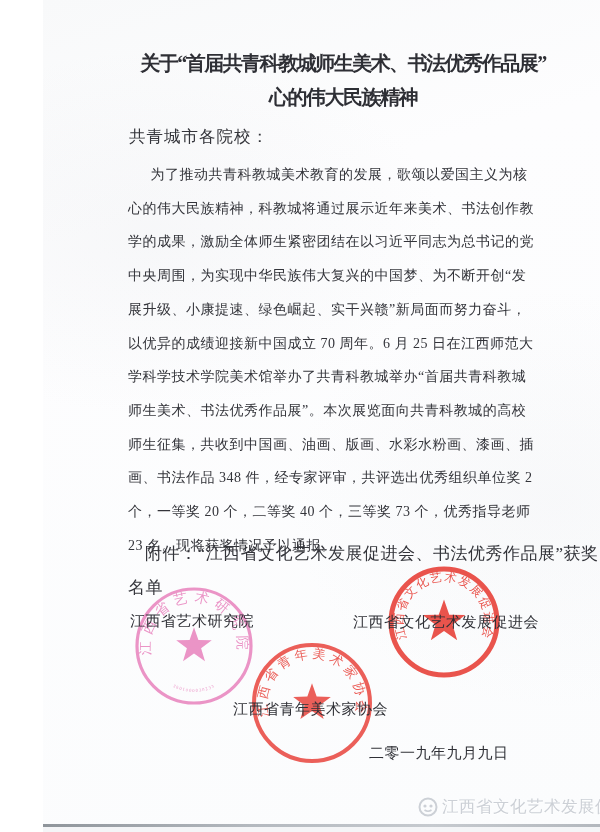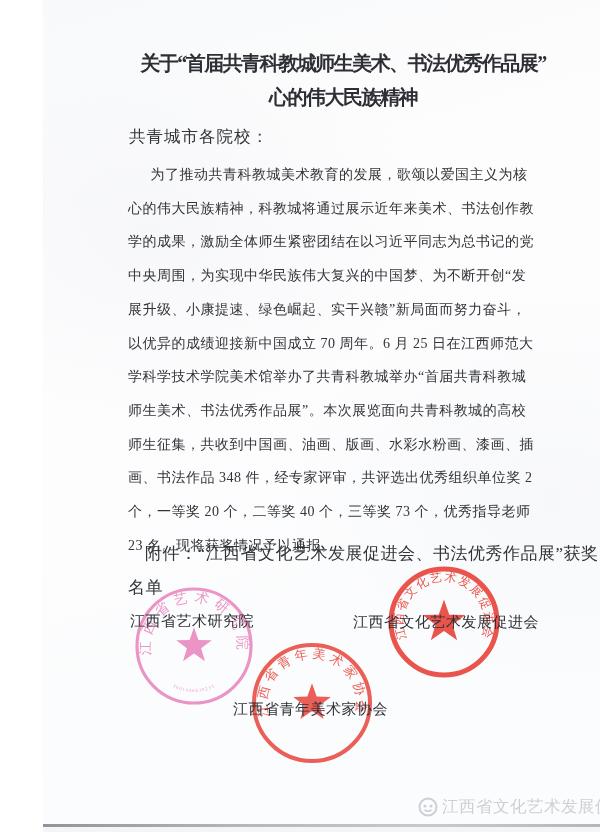--- a/index.html
+++ b/index.html
@@ -89,20 +89,21 @@
 画、书法作品 348 件，经专家评审，共评选出优秀组织单位奖 2
 个，一等奖 20 个，二等奖 40 个，三等奖 73 个，优秀指导老师
 23 名。现将获奖情况予以通报。</div>
 
   <div class="attachment">附件：“江西省文化艺术发展促进会、书法优秀作品展”获奖
 名单</div>
 
   <div class="sig sig-left">江西省艺术研究院</div>
   <div class="sig sig-right">江西省文化艺术发展促进会</div>
   <div class="sig sig-middle">江西省青年美术家协会</div>
+  <div class="sig sig-date">二零一九年九月九日</div>
 
   <svg class="seal seal-1" width="150" height="150" viewBox="-75 -75 150 150">
     <defs>
       <path id="sealArc1" d="M -41.35 15.05 A 44 44 0 1 1 41.35 15.05" fill="none"></path>
       <path id="sealNumArc1" d="M -35.2 29.6 A 46 46 0 0 0 35.2 29.6" fill="none"></path>
     </defs>
     <circle cx="0" cy="0" r="57" fill="none" stroke-width="3.2" stroke="#e363ad"></circle>
     <polygon points="0,-22 5.17,-7.12 20.92,-6.8 8.37,2.72 12.93,17.8 0,8.8 -12.93,17.8 -8.37,2.72 -20.92,-6.8 -5.17,-7.12" transform="scale(0.85)" fill="#e363ad"></polygon>
     <text font-size="14" letter-spacing="5.5" fill="#e363ad">
       <textPath href="#sealArc1" startOffset="50%" text-anchor="middle">江西省艺术研究院</textPath>

